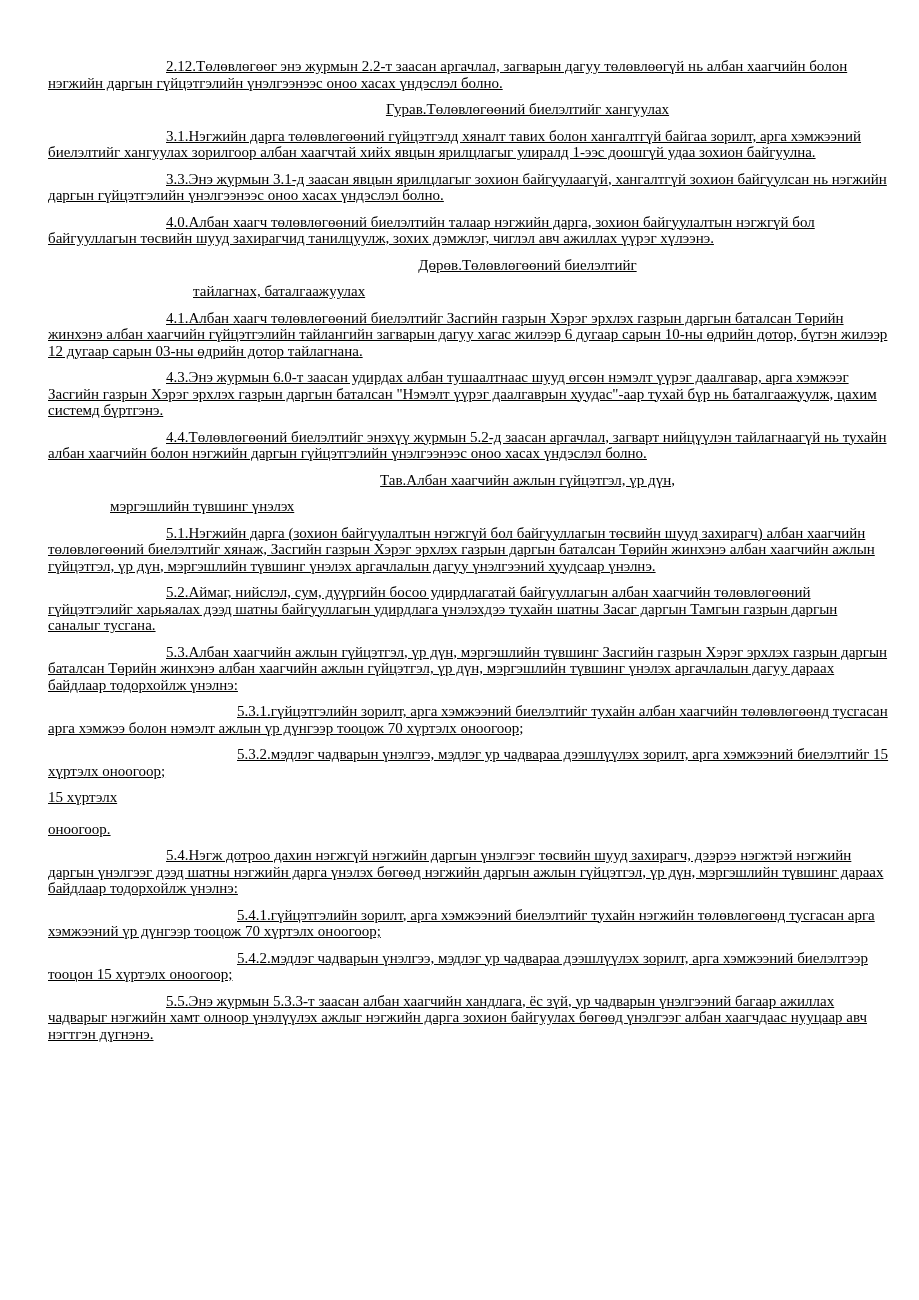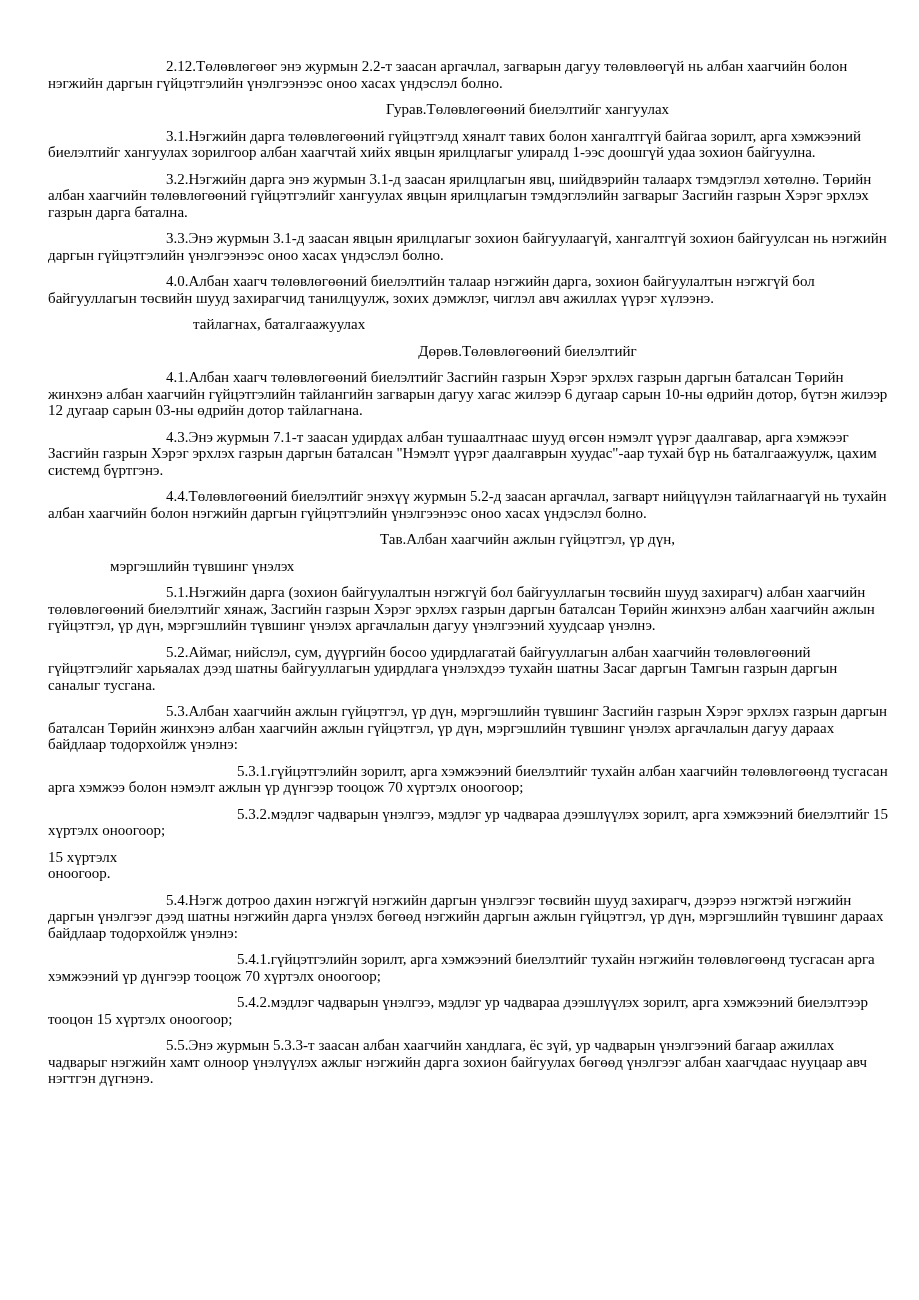--- a/index.html
+++ b/index.html
@@ -18,48 +18,47 @@
     color: #000000;
     -webkit-font-smoothing: antialiased;
   }
   .doc {
     position: absolute;
     left: 48px;
     right: 30px;
     top: 58px;
     text-align: left;
   }
-  .block { margin: 0 0 10px 0; }
+  .block { margin: 0 0 10px 0; text-decoration: underline; }
   .para    { text-indent: 118px; }
   .heading { text-indent: 118px; text-align: center; }
   .h4-line2 { text-indent: 145px; }
   .h5-line2 { text-indent: 62px; }
   .sub     { text-indent: 189px; }
   .split-row {
     display: flex;
     justify-content: space-between;
     padding-right: 48px;
   }
   .split-row .split-left { padding-left: 189px; }
-  .split-below { margin-top: 0; }
+  .split-below { margin-top: 15px; }
 </style>
 </head>
 <body>
 
 <div class="doc">
   <div class="block para">2.12.Төлөвлөгөөг энэ журмын 2.2-т заасан аргачлал, загварын дагуу төлөвлөөгүй нь албан хаагчийн болон нэгжийн даргын гүйцэтгэлийн үнэлгээнээс оноо хасах үндэслэл болно.</div>
   <div class="block heading">Гурав.Төлөвлөгөөний биелэлтийг хангуулах</div>
   <div class="block para">3.1.Нэгжийн дарга төлөвлөгөөний гүйцэтгэлд хяналт тавих болон хангалтгүй байгаа зорилт, арга хэмжээний биелэлтийг хангуулах зорилгоор албан хаагчтай хийх явцын ярилцлагыг улиралд 1-ээс доошгүй удаа зохион байгуулна.</div>
-  <div class="block para">3.2.Нэгжийн дарга энэ журмын 3.1-д заасан ярилцлагын явц, шийдвэрийн талаарх тэмдэглэл хөтөлнө. Төрийн албан хаагчийн төлөвлөгөөний гүйцэтгэлийг хангуулах явцын ярилцлагын тэмдэглэлийн загварыг Засгийн газрын Хэрэг эрхлэх газрын дарга батална.</div>
   <div class="block para">3.3.Энэ журмын 3.1-д заасан явцын ярилцлагыг зохион байгуулаагүй, хангалтгүй зохион байгуулсан нь нэгжийн даргын гүйцэтгэлийн үнэлгээнээс оноо хасах үндэслэл болно.</div>
   <div class="block para">4.0.Албан хаагч төлөвлөгөөний биелэлтийн талаар нэгжийн дарга, зохион байгуулалтын нэгжгүй бол байгууллагын төсвийн шууд захирагчид танилцуулж, зохих дэмжлэг, чиглэл авч ажиллах үүрэг хүлээнэ.</div>
+  <div class="block heading">Дөрөв.Төлөвлөгөөний биелэлтийг</div>
   <div class="block h4-line2">тайлагнах, баталгаажуулах</div>
-  <div class="block heading">Дөрөв.Төлөвлөгөөний биелэлтийг</div>
   <div class="block para">4.1.Албан хаагч төлөвлөгөөний биелэлтийг Засгийн газрын Хэрэг эрхлэх газрын даргын баталсан Төрийн жинхэнэ албан хаагчийн гүйцэтгэлийн тайлангийн загварын дагуу хагас жилээр 6 дугаар сарын 10-ны өдрийн дотор, бүтэн жилээр 12 дугаар сарын 03-ны өдрийн дотор тайлагнана.</div>
-  <div class="block para">4.3.Энэ журмын 7.1-т заасан удирдах албан тушаалтнаас шууд өгсөн нэмэлт үүрэг даалгавар, арга хэмжээг Засгийн газрын Хэрэг эрхлэх газрын даргын баталсан "Нэмэлт үүрэг даалгаврын хуудас"-аар тухай бүр нь баталгаажуулж, цахим системд бүртгэнэ.</div>
+  <div class="block para">4.3.Энэ журмын 6.0-т заасан удирдах албан тушаалтнаас шууд өгсөн нэмэлт үүрэг даалгавар, арга хэмжээг Засгийн газрын Хэрэг эрхлэх газрын даргын баталсан "Нэмэлт үүрэг даалгаврын хуудас"-аар тухай бүр нь баталгаажуулж, цахим системд бүртгэнэ.</div>
   <div class="block para">4.4.Төлөвлөгөөний биелэлтийг энэхүү журмын 5.2-д заасан аргачлал, загварт нийцүүлэн тайлагнаагүй нь тухайн албан хаагчийн болон нэгжийн даргын гүйцэтгэлийн үнэлгээнээс оноо хасах үндэслэл болно.</div>
   <div class="block heading">Тав.Албан хаагчийн ажлын гүйцэтгэл, үр дүн,</div>
   <div class="block h5-line2">мэргэшлийн түвшинг үнэлэх</div>
   <div class="block para">5.1.Нэгжийн дарга (зохион байгуулалтын нэгжгүй бол байгууллагын төсвийн шууд захирагч) албан хаагчийн төлөвлөгөөний биелэлтийг хянаж, Засгийн газрын Хэрэг эрхлэх газрын даргын баталсан Төрийн жинхэнэ албан хаагчийн ажлын гүйцэтгэл, үр дүн, мэргэшлийн түвшинг үнэлэх аргачлалын дагуу үнэлгээний хуудсаар үнэлнэ.</div>
   <div class="block para">5.2.Аймаг, нийслэл, сум, дүүргийн босоо удирдлагатай байгууллагын албан хаагчийн төлөвлөгөөний гүйцэтгэлийг харьяалах дээд шатны байгууллагын удирдлага үнэлэхдээ тухайн шатны Засаг даргын Тамгын газрын даргын саналыг тусгана.</div>
   <div class="block para">5.3.Албан хаагчийн ажлын гүйцэтгэл, үр дүн, мэргэшлийн түвшинг Засгийн газрын Хэрэг эрхлэх газрын даргын баталсан Төрийн жинхэнэ албан хаагчийн ажлын гүйцэтгэл, үр дүн, мэргэшлийн түвшинг үнэлэх аргачлалын дагуу дараах байдлаар тодорхойлж үнэлнэ:</div>
   <div class="block sub">5.3.1.гүйцэтгэлийн зорилт, арга хэмжээний биелэлтийг тухайн албан хаагчийн төлөвлөгөөнд тусгасан арга хэмжээ болон нэмэлт ажлын үр дүнгээр тооцож 70 хүртэлх оноогоор;</div>
   <div class="block sub">5.3.2.мэдлэг чадварын үнэлгээ, мэдлэг ур чадвараа дээшлүүлэх зорилт, арга хэмжээний биелэлтийг 15 хүртэлх оноогоор;</div>
   <div class="block">
     <div class="split-row">

